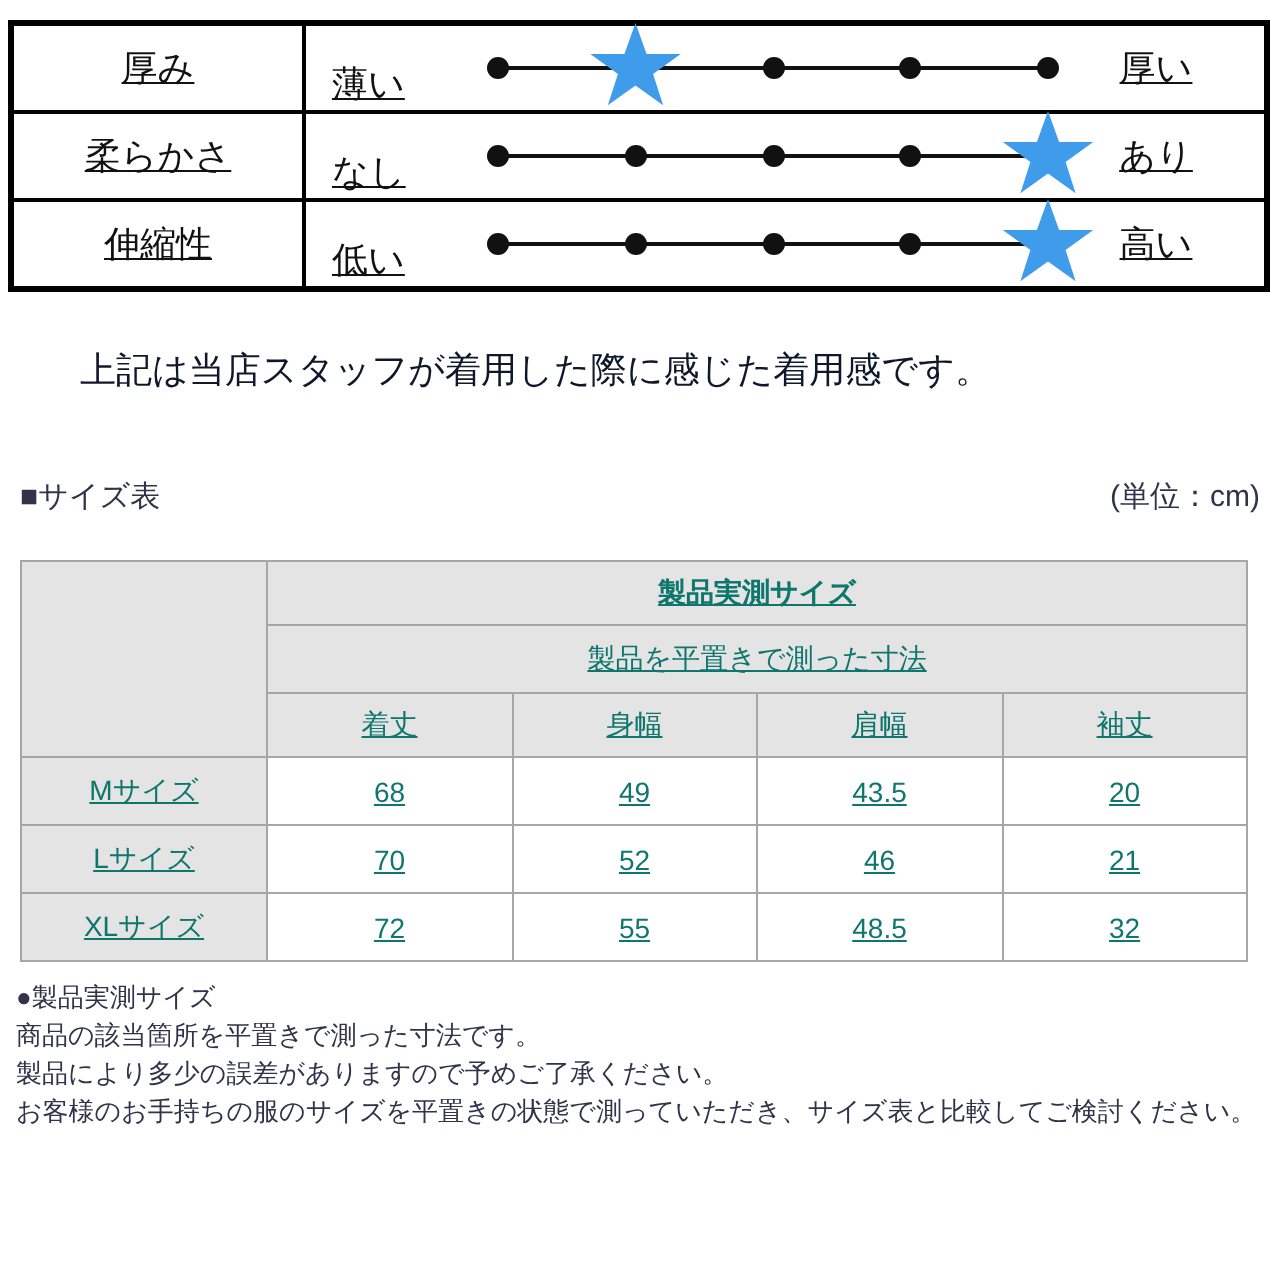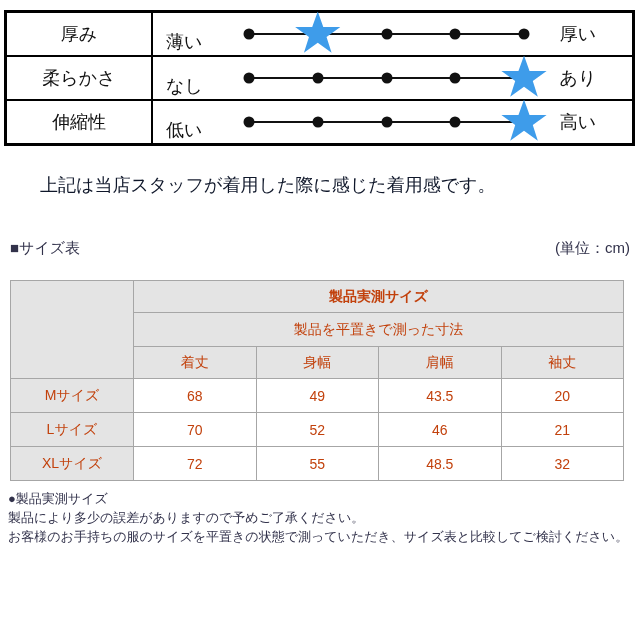--- a/index.html
+++ b/index.html
@@ -1,21 +1,21 @@
 <!DOCTYPE html>
 <html><head>
 <meta charset="utf-8">
 <style>
   html,body{margin:0;padding:0;background:#ffffff;}
   .page{position:relative;width:640px;height:640px;background:#fff;overflow:hidden;
         font-family:"Liberation Sans","DejaVu Sans",sans-serif;color:#111;}
 
   
   table.feel{border-collapse:collapse;margin:10px 0 0 4px;width:627px;
-             border:3px solid #000;table-layout:fixed;}
+             border:3px solid #000;table-layout:fixed;text-decoration:underline;}
   table.feel td{border:2px solid #000;padding:0;height:42px;}
   td.fl{width:144px;text-align:center;font-size:18px;color:#111;}
   td.fs{width:479px;}
   .srow{display:flex;align-items:center;height:42px;}
   .min{width:96px;padding-left:13px;font-size:18px;box-sizing:border-box;margin-top:15px;}
   .max{flex:1;text-align:center;font-size:18px;}
   .scale{position:relative;width:275px;height:42px;}
   .sline{position:absolute;left:0;right:0;top:50%;height:2px;margin-top:-1px;background:#111;}
   .dot{position:absolute;top:50%;width:11px;height:11px;border-radius:50%;
        background:#111;transform:translate(-50%,-50%);}
@@ -23,21 +23,21 @@
         clip-path:polygon(50% 0%,61.8% 34.5%,98.1% 34.5%,68.7% 56.6%,79.4% 91.5%,50% 69.5%,20.6% 91.5%,31.3% 56.6%,1.9% 34.5%,38.2% 34.5%);}
 
   
   .intro{margin:26px 0 0 40px;font-size:18px;line-height:27px;color:#0f172a;}
 
   
   .size-head{display:flex;justify-content:space-between;align-items:flex-end;
              margin:40px 10px 22px 10px;width:620px;box-sizing:border-box;
              font-size:15px;color:#32324b;}
   table.size{border-collapse:collapse;margin-left:10px;width:613px;table-layout:fixed;
-             font-size:14px;color:#c2410c;}
+             font-size:14px;color:#0f766e;text-decoration:underline;}
   table.size td{border:1px solid #a6a6a6;text-align:center;padding:0;height:31px;}
   table.size td.g{background:#e4e4e4;}
   table.size td.b{font-weight:bold;}
   table.size td.tall{height:33px;}
   col.c0{width:123px;}col.cn{width:122.5px;}
 
   
   .notes{margin:8px 0 0 8px;font-size:13px;line-height:19px;color:#32324b;}
 </style>
 </head>
@@ -151,17 +151,18 @@
       <td class="tall">72</td>
       <td class="tall">55</td>
       <td class="tall">48.5</td>
       <td class="tall">32</td>
     </tr>
     </tbody>
   </table>
 
   <div class="notes">
     <div>●製品実測サイズ</div>
+    <div>商品の該当箇所を平置きで測った寸法です。</div>
     <div>製品により多少の誤差がありますので予めご了承ください。</div>
     <div>お客様のお手持ちの服のサイズを平置きの状態で測っていただき、サイズ表と比較してご検討ください。</div>
   </div>
 
 </div>
 
 </body></html>

